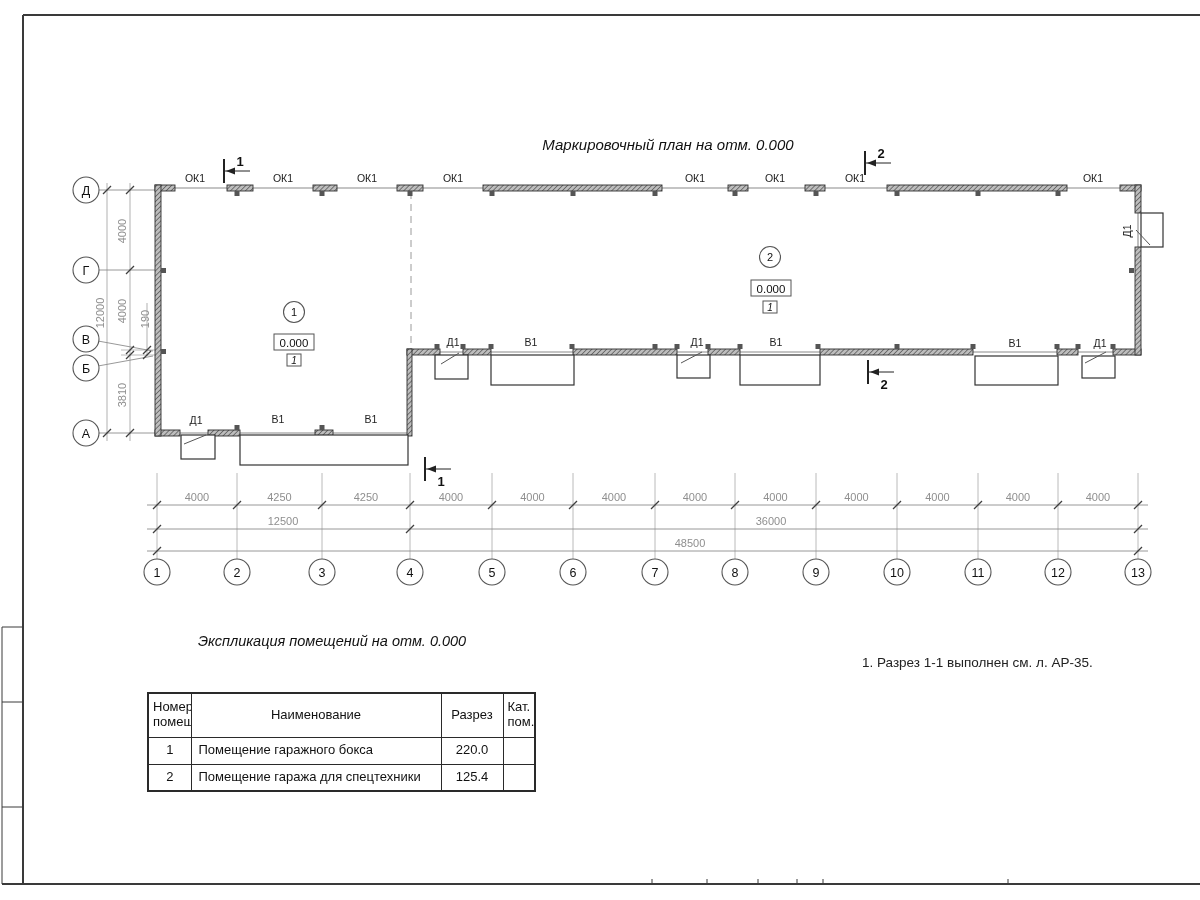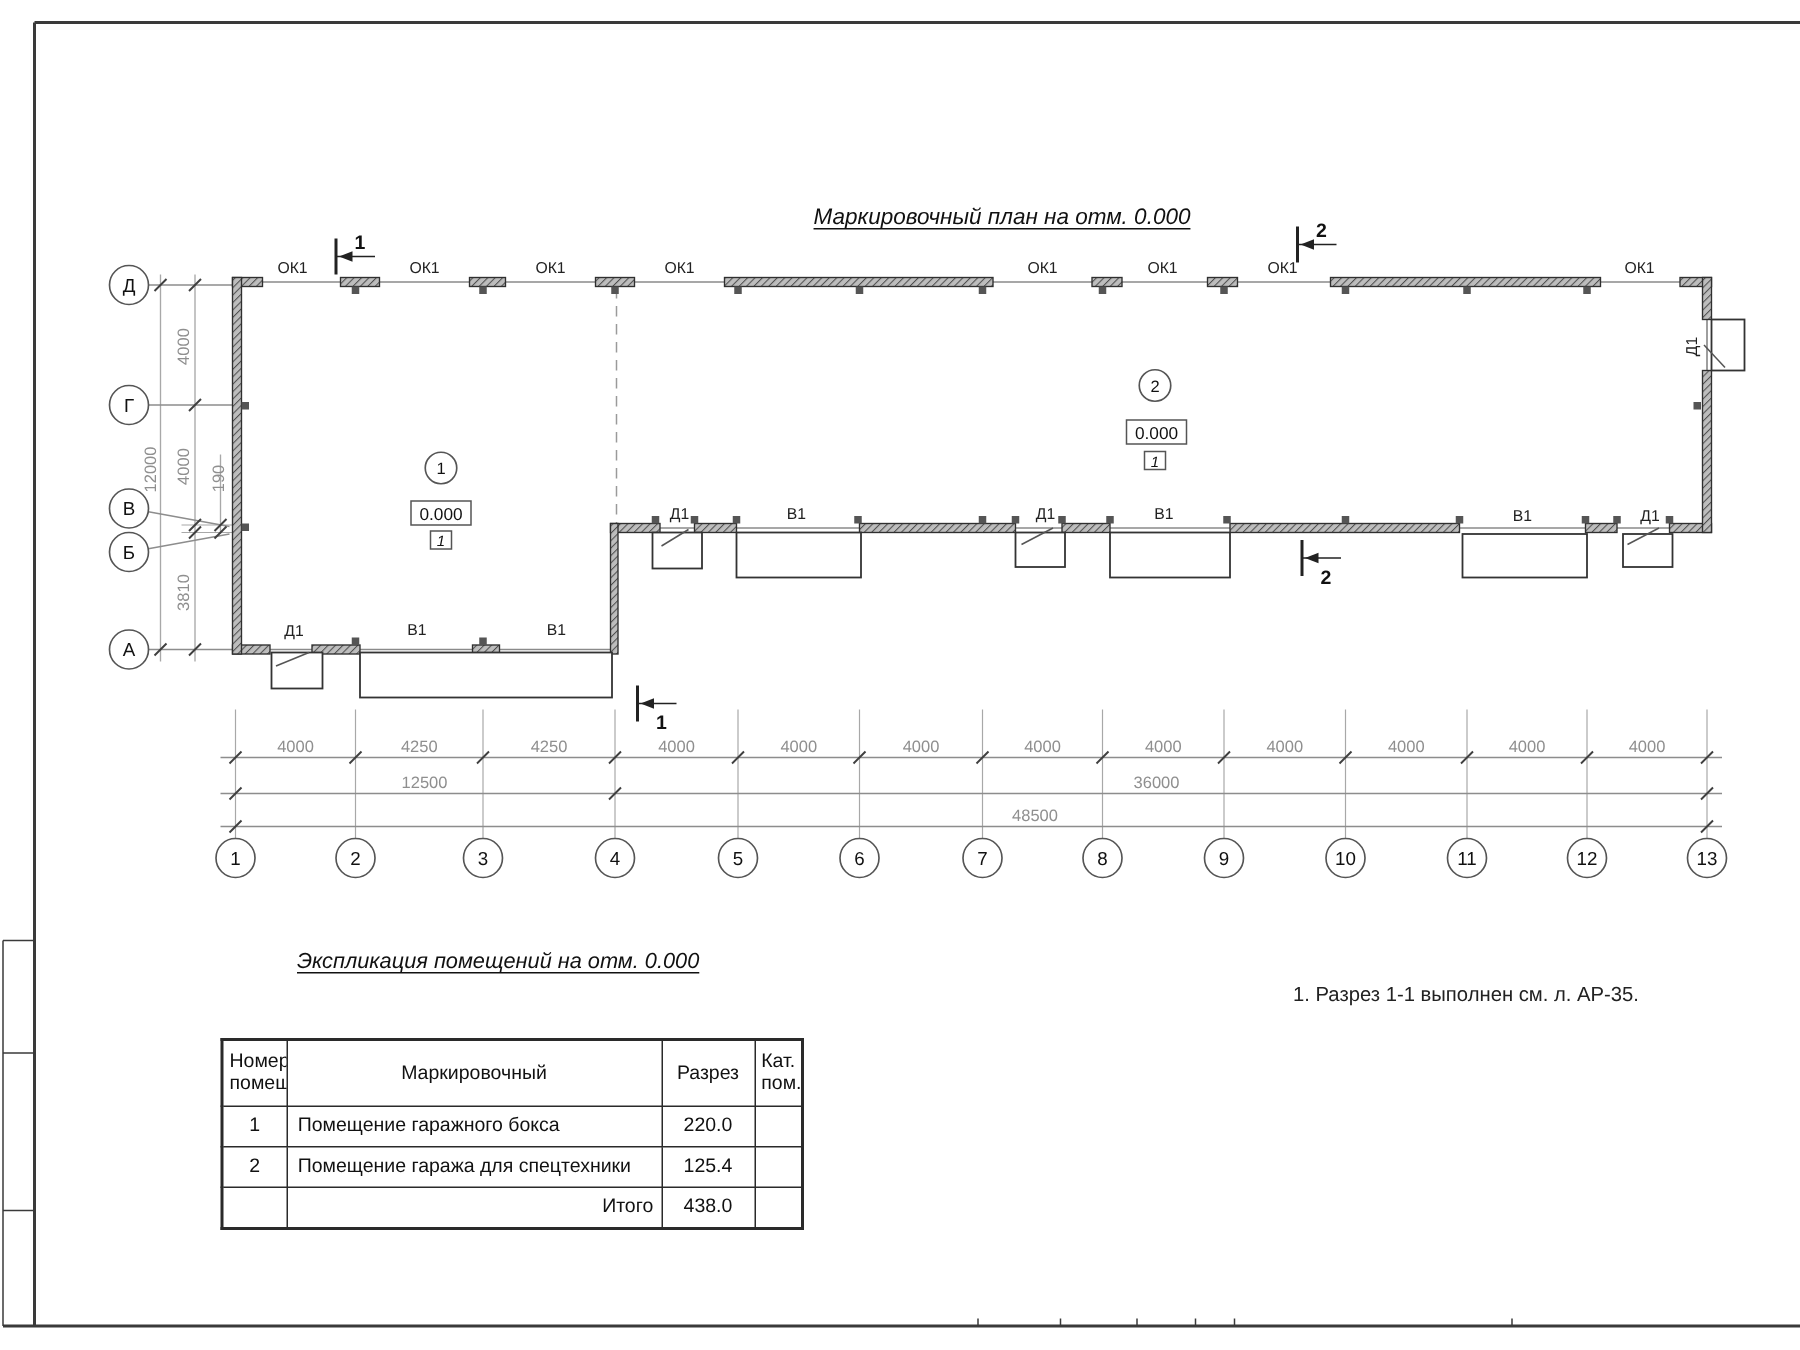--- a/index.html
+++ b/index.html
@@ -3,21 +3,21 @@
 <meta charset="utf-8">
 <style>
   html,body{margin:0;padding:0;}
   body{
     width:1200px;height:900px;background:#ffffff;position:relative;overflow:hidden;
     font-family:"Liberation Sans", sans-serif;color:#1d1d1d;
   }
   .abs{position:absolute;}
   .drawing-title{
     font-style:italic;font-size:15px;color:#111;
-    text-decoration:underline;text-underline-offset:3px;white-space:nowrap;
+    text-underline-offset:3px;white-space:nowrap;
   }
   .note-text{font-size:13.5px;color:#222;white-space:nowrap;}
   table.explication{
     border-collapse:collapse;table-layout:fixed;background:#fff;
     font-size:13px;color:#111;
   }
   table.explication td{
     border:1px solid #2a2a2a;padding:0 4px;vertical-align:middle;
     overflow:hidden;line-height:1.15;
   }
@@ -288,36 +288,30 @@
 <table class="explication abs" style="left:147px;top:692px;width:387px;">
   <colgroup>
       <col style="width:43px">
       <col style="width:250px">
       <col style="width:62px">
       <col style="width:32px">
     </colgroup>
   <tbody>
       <tr style="height:44px">
     <td class="c">Номер помещ.</td>
-    <td class="c">Маркировочный</td>
+    <td class="c">Наименование</td>
     <td class="c">Разрез</td>
     <td class="c">Кат. пом.</td>
   </tr>
   <tr style="height:27px">
     <td class="c">1</td>
     <td class="l">Помещение гаражного бокса</td>
     <td class="c">220.0</td>
     <td></td>
   </tr>
   <tr style="height:27px">
     <td class="c">2</td>
     <td class="l">Помещение гаража для спецтехники</td>
     <td class="c">125.4</td>
     <td></td>
   </tr>
-  <tr style="height:28px">
-    <td></td>
-    <td class="r">Итого</td>
-    <td class="c">438.0</td>
-    <td></td>
-  </tr>
 </tbody>
   </table>
 
 </body></html>

